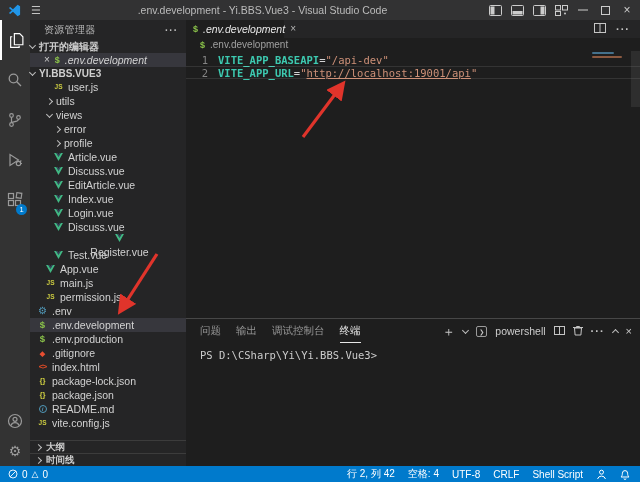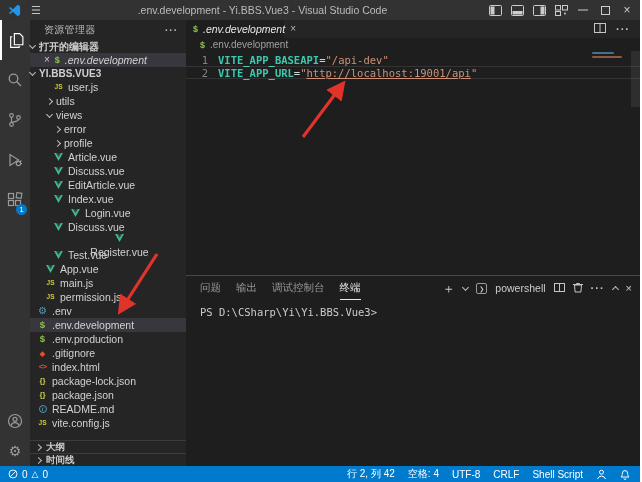--- a/index.html
+++ b/index.html
@@ -88,21 +88,21 @@
   .tok-eq  { color:#d4d4d4; }
   .tok-str { color:#ce9178; }
   .tok-link{ color:#ce9178; text-decoration:underline; }
   .minimap { position:absolute; top:1px; right:16px; width:32px; }
   .mm-line { height:2px; margin-bottom:2px; border-radius:1px; }
   .mm-1 { width:22px; background:#45718c; }
   .mm-2 { width:30px; background:#8c5a41; }
   .scroll-slab { position:absolute; top:0; right:0; width:9px; height:56px; background:rgba(121,121,121,.18); }
 
   
-  .panel { height:191px; flex:0 0 auto; border-top:1px solid #474747; display:flex; flex-direction:column; }
+  .panel { height:148px; flex:0 0 auto; border-top:1px solid #474747; display:flex; flex-direction:column; }
   .panel-header { height:24px; display:flex; align-items:center; padding:0 8px 0 14px; flex:0 0 auto; }
   .ptabs { display:flex; gap:15px; }
   .ptab { color:#969696; font-size:10.5px; padding:5px 0 4px; cursor:default; }
   .ptab.active { color:#e7e7e7; border-bottom:1px solid #e7e7e7; }
   .ptools { margin-left:auto; display:flex; align-items:center; gap:8px; color:#c5c5c5; }
   .ptools .plus { font-size:13px; line-height:1; }
   .ps-box { width:11px; height:11px; border:1px solid #9a9a9a; border-radius:2px; display:flex;
     align-items:center; justify-content:center; font-size:6px; color:#c5c5c5; }
   .ps-label { font-size:10.5px; color:#cccccc; }
   .terminal-body { flex:1; padding:6px 0 0 14px; font-family:"DejaVu Sans Mono","Liberation Mono",monospace;
@@ -295,21 +295,21 @@
           </div>
           <div class="trow" style="padding-left: 23px;">
             <span class="ficon vue">
               <svg width="9" height="8" viewBox="0 0 10 9">
                 <path fill="#41b883" d="M0 0h2.5L5 4 7.5 0H10L5 9Z"></path>
                 <path fill="#35495e" d="M2.5 0H4l1 1.7L6 0h1.5L5 4.5Z"></path>
               </svg>
             </span>
             <span class="tlabel">Index.vue</span>
           </div>
-          <div class="trow" style="padding-left: 23px; margin-left: 17px;">
+          <div class="trow" style="padding-left: 23px;">
             <span class="ficon vue">
               <svg width="9" height="8" viewBox="0 0 10 9">
                 <path fill="#41b883" d="M0 0h2.5L5 4 7.5 0H10L5 9Z"></path>
                 <path fill="#35495e" d="M2.5 0H4l1 1.7L6 0h1.5L5 4.5Z"></path>
               </svg>
             </span>
             <span class="tlabel">Login.vue</span>
           </div>
           <div class="trow" style="padding-left: 23px;">
             <span class="ficon vue">

